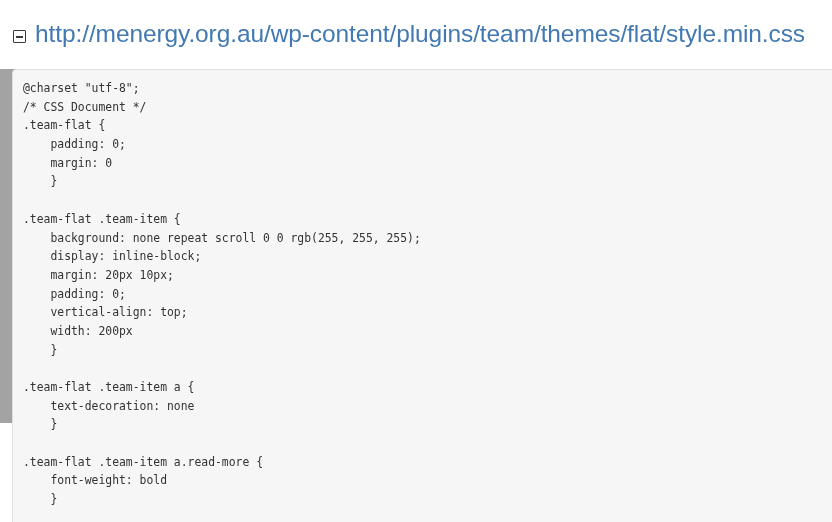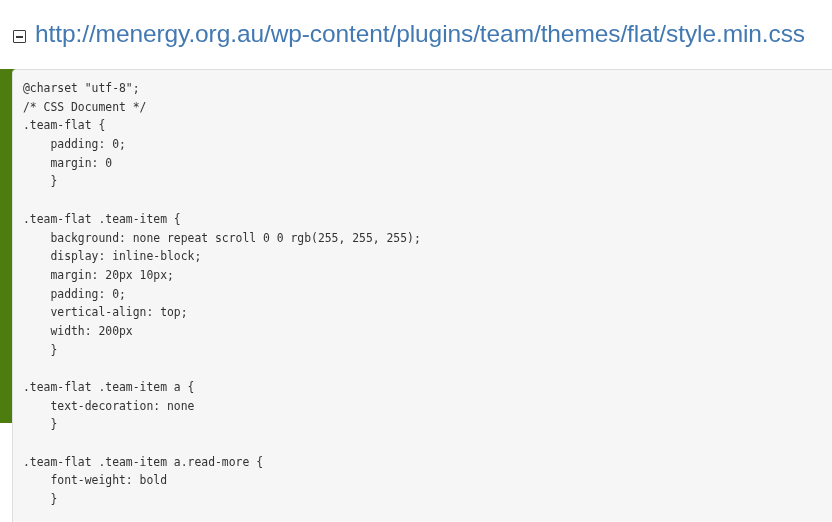--- a/index.html
+++ b/index.html
@@ -13,21 +13,21 @@
     height: 522px;
     overflow: hidden;
     font-family: "Liberation Sans", sans-serif;
     -webkit-font-smoothing: antialiased;
   }
 
   .viewer {
     position: relative;
     width: 832px;
     height: 423px;
-    background: #4d7c0f;
+    background: #a3a3a3;
   }
 
   
   .resource-header {
     position: absolute;
     left: 0;
     top: 0;
     width: 832px;
     height: 69px;
     display: flex;

